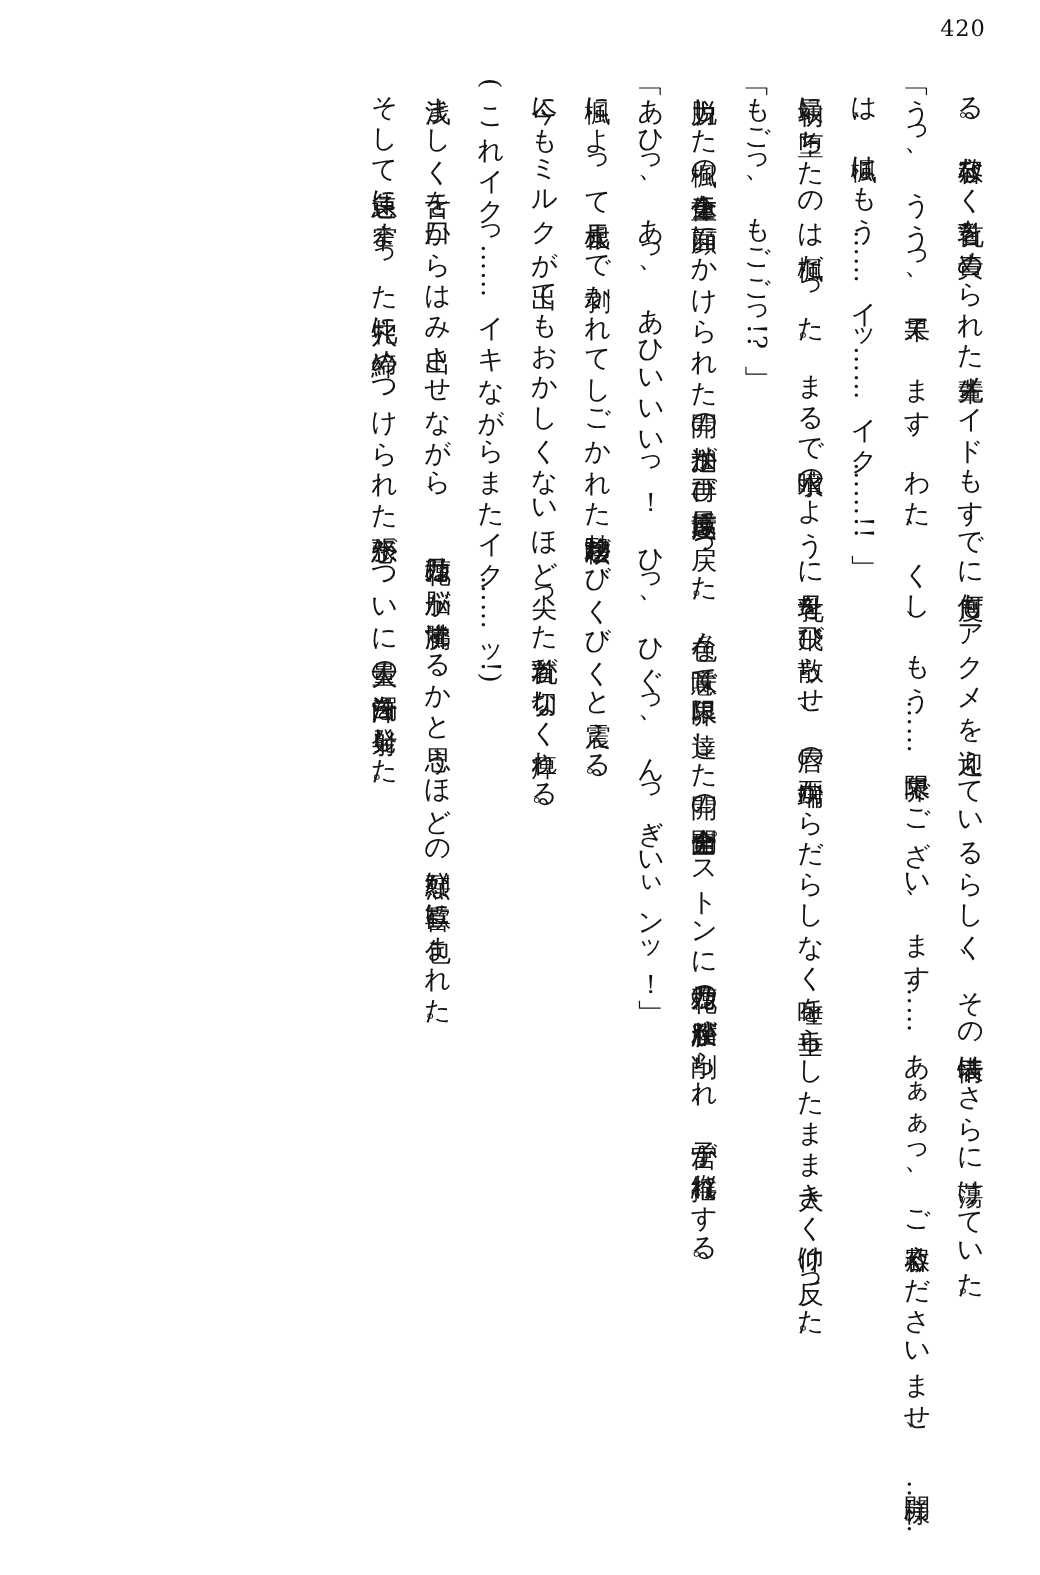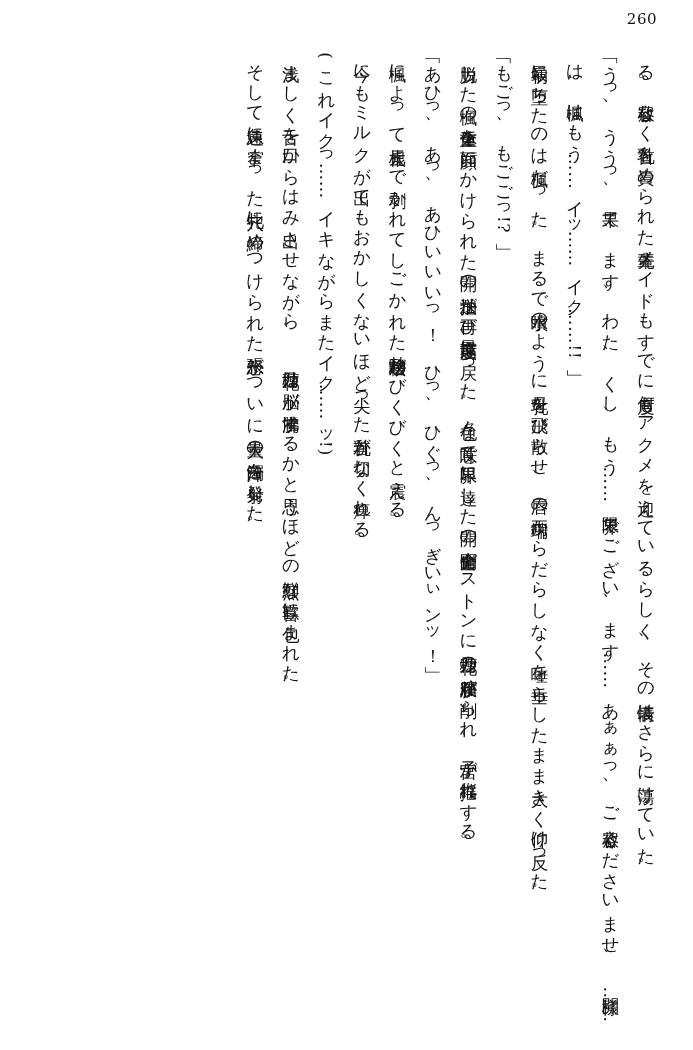--- a/index.html
+++ b/index.html
@@ -49,21 +49,21 @@
     margin: 0;
     padding: 0;
     text-indent: 0;
   }
 </style>
 </head>
 <body>
 
 <div class="page">
 
-  <div class="page-number">260</div>
+  <div class="page-number">420</div>
 
   <div class="body-text">
     <p>る。容赦なく乳首を責められた先輩メイドもすでに何度もアクメを迎えているらしく、その表情はさらに蕩けていた。</p>
     <p>「うっ、ううっ、果て、ます、わた、くし、もう……限界でござい、ます……あぁぁっ、ご容赦くださいませ、　開様……楓は、楓はもう……イッ……イク……!!」</p>
     <p>最初に堕ちたのは楓だった。まるで噴水のように母乳を飛び散らせ、唇の両端からだらしなく唾を垂らしたまま大きく仰け反った。</p>
     <p>「もごっ、もごごっ!?」</p>
     <p>脱力した楓の全体重を顔面にかけられた開の抽送が再び最高速度に戻った。色々な意味で限界に達した開の全力全開ピストンに穂乃花の膣粘膜が削られ、子宮が縦揺れする。</p>
     <p>「あひっ、あっ、あひいいいっ！　ひっ、ひぐっ、んっぎいぃンッ！」</p>
     <p>楓によって根元まで剥かれてしごかれた勃起陰核がびくびくと震える。</p>
     <p>今にもミルクが出てもおかしくないほど尖った乳首が切なく痺れる。</p>

